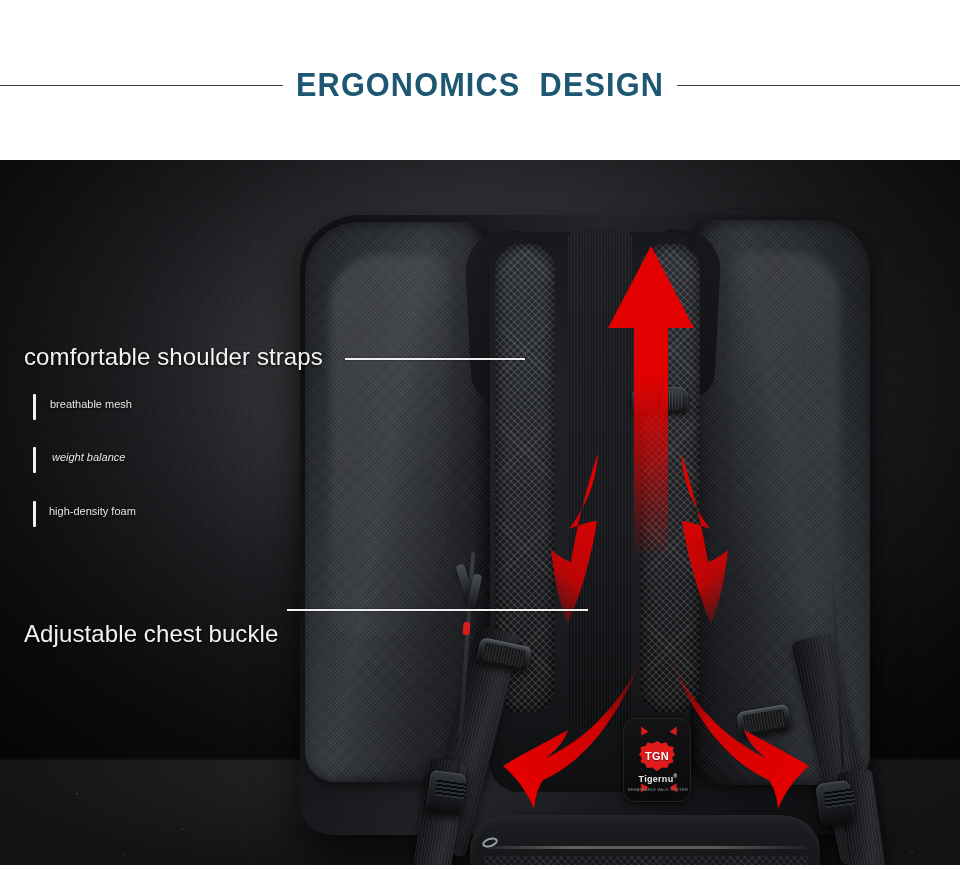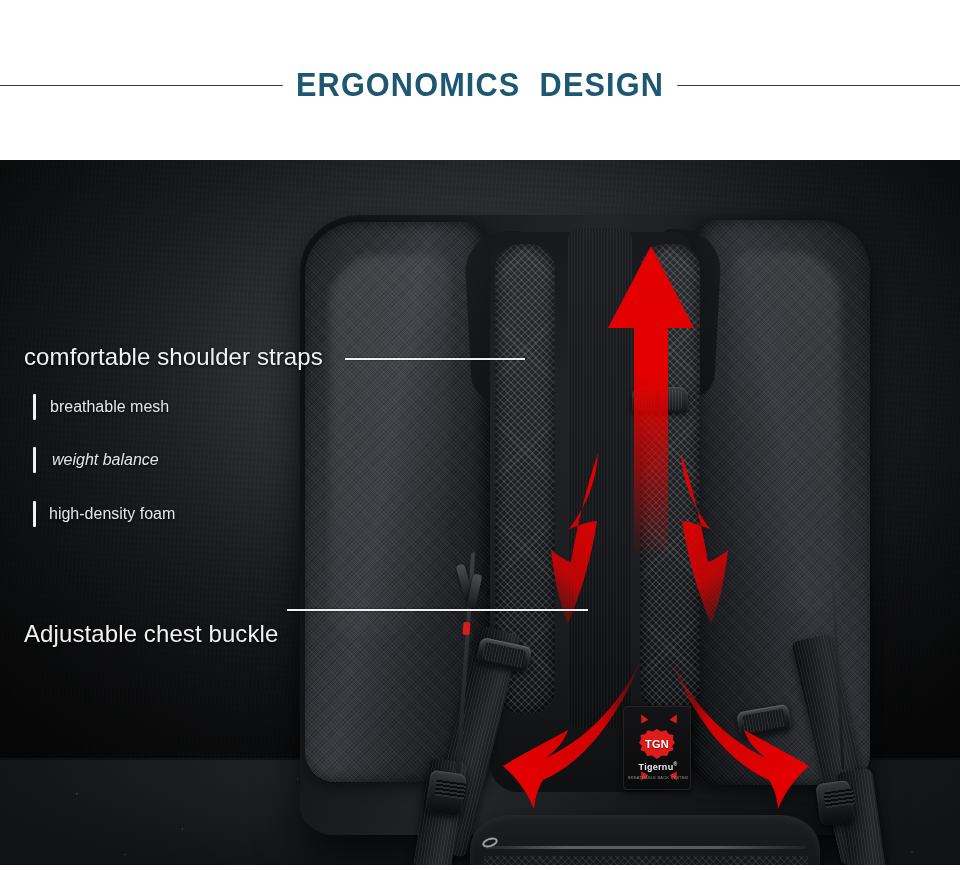--- a/index.html
+++ b/index.html
@@ -286,24 +286,24 @@
       repeating-linear-gradient(45deg, rgba(255,255,255,.07) 0 1.5px, rgba(0,0,0,0) 1.5px 5px),
       repeating-linear-gradient(-45deg, rgba(255,255,255,.06) 0 1.5px, rgba(0,0,0,0) 1.5px 5px),
       linear-gradient(180deg,#17181b,#0c0d0f);
   }
 
   
   .arrows { position:absolute; left:0; top:0; width:960px; height:705px; pointer-events:none; }
 
   
   .brand-tag {
-    position:absolute; left:623px; top:546px; width:68px; height:84px;
+    position:absolute; left:623px; top:558px; width:68px; height:84px;
     background:linear-gradient(180deg,#141416 0%,#0a0a0b 100%);
     border:1px solid #232326;
-    border-radius:4px;
+    border-radius:12px;
     box-shadow:0 2px 6px rgba(0,0,0,.8);
     overflow:hidden;
   }
   .brand-badge {
     position:absolute; left:50%; top:22px; transform:translateX(-50%);
     width:36px; height:30px;
     display:flex; align-items:center; justify-content:center;
   }
   .brand-star {
     position:absolute; inset:0;
@@ -343,21 +343,21 @@
     font-size:24px;
     font-weight:400;
     letter-spacing:.1px;
     font-family:"Liberation Sans", sans-serif;
     text-shadow:0 1px 3px rgba(0,0,0,.85);
     white-space:nowrap;
   }
   .callout-sub {
     position:absolute;
     color:#e6e6e6;
-    font-size:16px;
+    font-size:11px;
     font-weight:400;
     font-family:"Liberation Sans", sans-serif;
     text-shadow:0 1px 3px rgba(0,0,0,.85);
     white-space:nowrap;
   }
   .sub-bar {
     position:absolute; width:3px; height:26px;
     background:#f2f2f2;
     border-radius:1px;
   }

